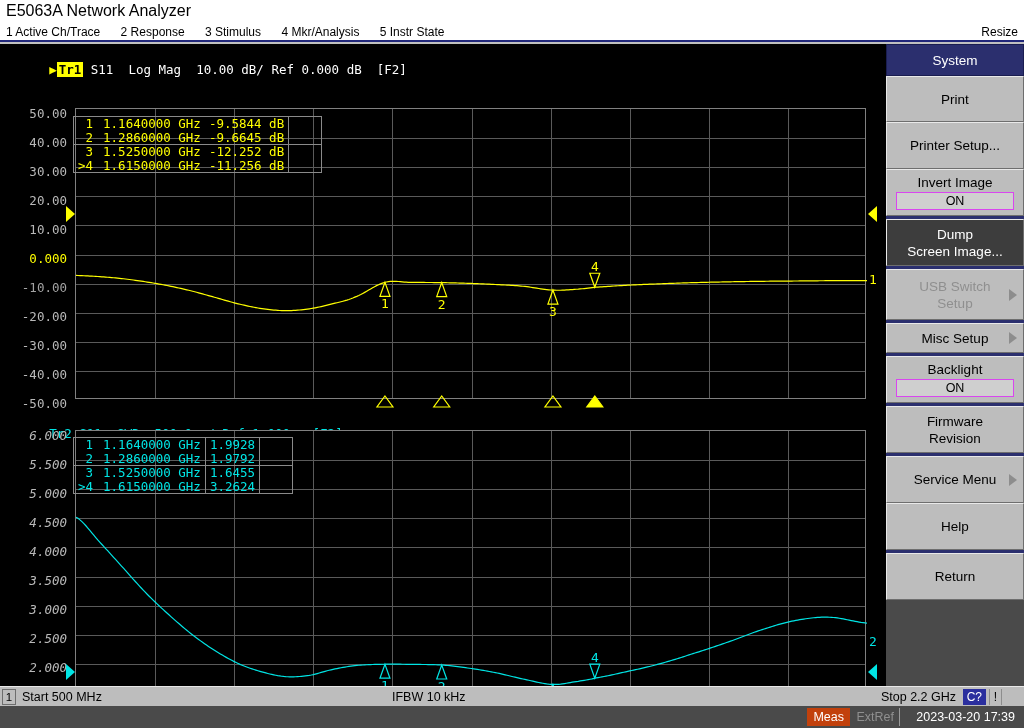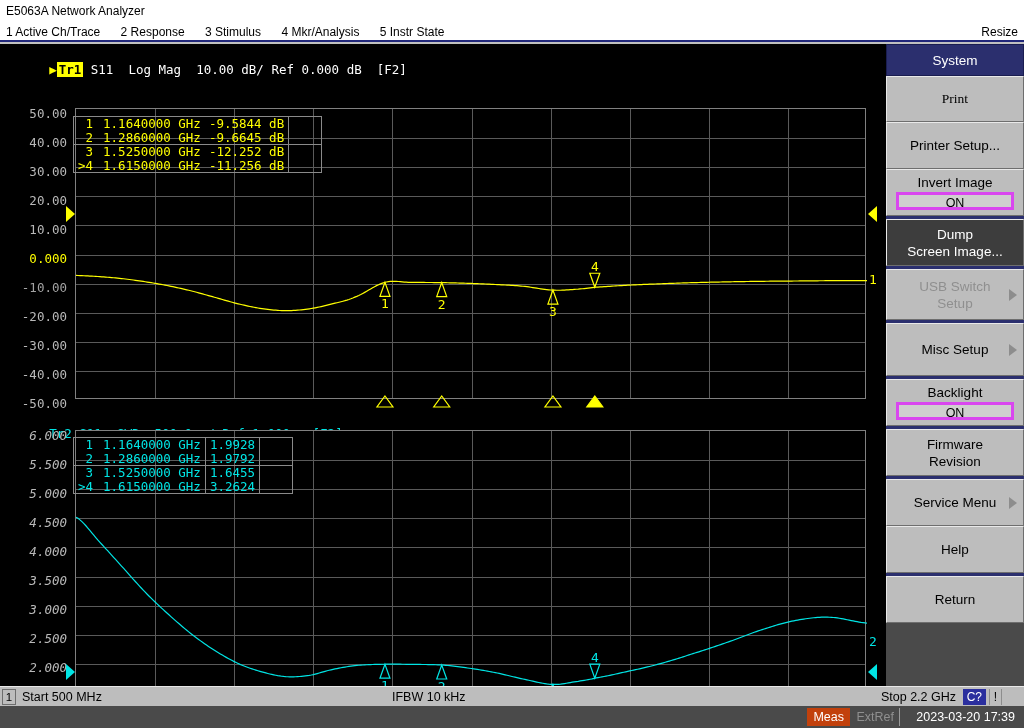--- a/index.html
+++ b/index.html
@@ -8,21 +8,21 @@
     background: #000;
     font-family: "Liberation Sans", sans-serif;
     overflow: hidden;
   }
   #app { position: relative; width: 1024px; height: 728px; background: #c0c0c0; }
 
   
   .titlebar {
     position: absolute; left: 0; top: 0; width: 1024px; height: 22px;
     background: #ffffff; color: #000;
-    font-size: 12px; line-height: 22px; padding-left: 6px;
+    font-size: 16px; line-height: 22px; padding-left: 6px;
   }
   .menubar {
     position: absolute; left: 0; top: 22px; width: 1024px; height: 20px;
     background: #ffffff; color: #000; font-size: 12px; line-height: 20px;
     border-bottom: 2px solid #21277a;
   }
   .menubar .mi { display: inline-block; padding: 0 11px 0 6px; }
   .menubar .mi:first-child { padding-left: 6px; }
   .resize-lbl {
     position: absolute; right: 6px; top: 22px; height: 20px;
@@ -86,21 +86,21 @@
     font-size: 13.5px; display: flex; flex-direction: column;
     align-items: center; justify-content: center; text-align: center;
   }
   .sk.title { background: #2b2f6e; color: #fff; height: 32px; font-size: 13.5px;
               border: 1px solid #1a1d50; }
   .sk.sel { background: #3d3d3d; color: #fff; }
   .sk.disabled { color: #8f8f8f; }
   .sk .sk-two { line-height: 17px; }
   .sk .onoff {
     width: 118px; height: 18px; background: #cfcfcf; color: #000;
-    border: 3px solid #d946ef; font-size: 12.5px; line-height: 17px;
+    border: 1px solid #d946ef; font-size: 12.5px; line-height: 17px;
     margin-top: 2px;
   }
   .sk .chev {
     position: absolute; right: 6px; top: 50%; transform: translateY(-50%);
     width: 0; height: 0; border-top: 6px solid transparent;
     border-bottom: 6px solid transparent; border-left: 8px solid #8d8d8d;
   }
   .sk-sep { height: 3px; background: #2b2f6e; width: 138px; }
 
   
@@ -362,21 +362,21 @@
           <td class="vline">3.2624</td>
           <td class="vline"></td>
         </tr>
       </tbody>
         </table>
     </div>
   </div>
 
   <div class="softmenu" id="softmenu">
     <div class="sk title">System</div>
-  <div class="sk" style="height: 46px; font-family: Liberation Serif, serif;">
+  <div class="sk" style="height: 46px;">
         <div>Print</div>
       </div>
       <div class="sk" style="height: 47px;">
         <div>Printer Setup...</div>
       </div>
       <div class="sk" style="height: 47px;">
         <div>Invert Image</div>
         <div class="onoff">ON</div>
       </div>
       <div class="sk-sep"></div>
@@ -384,21 +384,21 @@
         <div class="sk-two">Dump</div>
         <div class="sk-two">Screen Image...</div>
       </div>
       <div class="sk-sep"></div>
       <div class="sk disabled" style="height: 51px;">
         <div class="sk-two">USB Switch</div>
         <div class="sk-two">Setup</div>
         <div class="chev"></div>
       </div>
       <div class="sk-sep"></div>
-      <div class="sk" style="height: 53px;">
+      <div class="sk" style="height: 30px;">
         <div>Misc Setup</div>
         <div class="chev"></div>
       </div>
       <div class="sk-sep"></div>
       <div class="sk" style="height: 47px;">
         <div>Backlight</div>
         <div class="onoff">ON</div>
       </div>
       <div class="sk-sep"></div>
       <div class="sk" style="height: 47px;">

